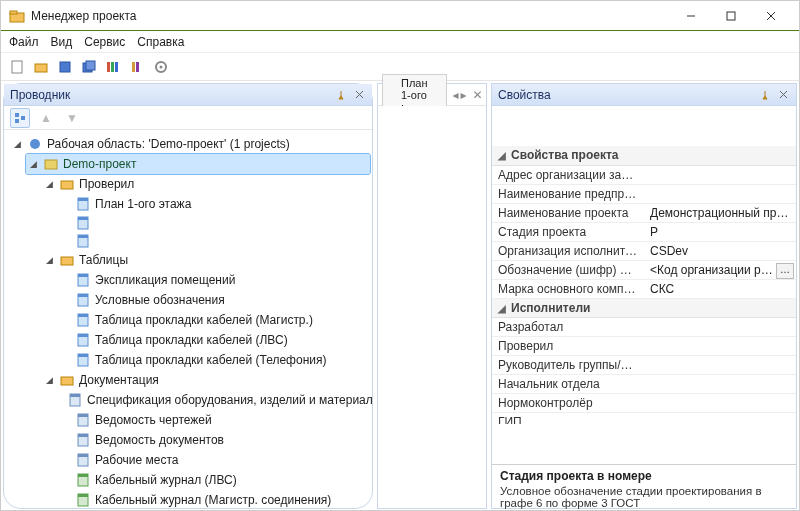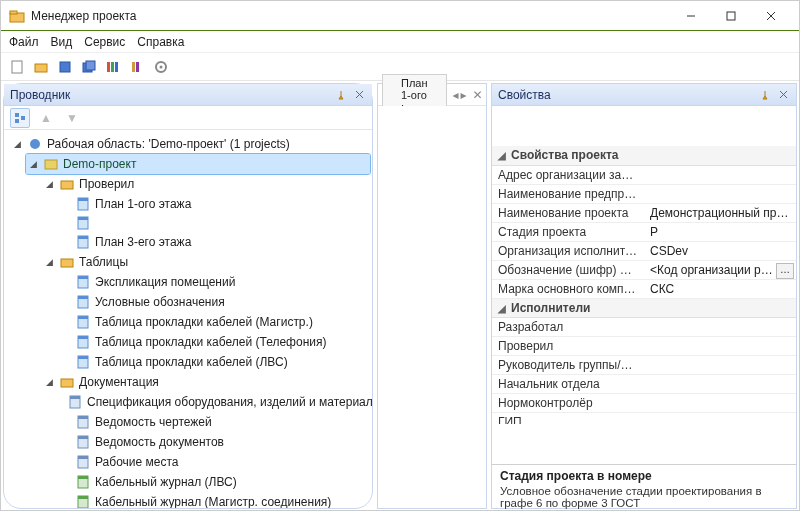--- a/index.html
+++ b/index.html
@@ -242,21 +242,20 @@
                       </li>
                       <li>
                         <div class="node">
                           <span class="exp" style="visibility:hidden">·</span>
                           <span class="ic">
                             <svg width="16" height="16">
                               <rect x="3" y="2" width="10" height="12" fill="#cfe4f7" stroke="#5a8fd6"></rect>
                               <rect x="3" y="2" width="10" height="3" fill="#5a8fd6"></rect>
                             </svg>
                           </span>
-                          <span>План 3-его этажа</span>
                         </div>
                       </li>
                     </ul>
                 </li>
                 <li>
                   <div class="node">
                       <span class="exp">◢</span>
                       <span class="ic">
                         <svg width="16" height="16">
                           <rect x="2" y="5" width="12" height="8" fill="#f4c15d" stroke="#b8860b"></rect>
@@ -303,33 +302,33 @@
                       </li>
                       <li>
                         <div class="node">
                           <span class="exp" style="visibility:hidden">·</span>
                           <span class="ic">
                             <svg width="16" height="16">
                               <rect x="3" y="2" width="10" height="12" fill="#cfe4f7" stroke="#5a8fd6"></rect>
                               <rect x="3" y="2" width="10" height="3" fill="#5a8fd6"></rect>
                             </svg>
                           </span>
+                          <span>Таблица прокладки кабелей (ЛВС)</span>
+                        </div>
+                      </li>
+                      <li>
+                        <div class="node">
+                          <span class="exp" style="visibility:hidden">·</span>
+                          <span class="ic">
+                            <svg width="16" height="16">
+                              <rect x="3" y="2" width="10" height="12" fill="#cfe4f7" stroke="#5a8fd6"></rect>
+                              <rect x="3" y="2" width="10" height="3" fill="#5a8fd6"></rect>
+                            </svg>
+                          </span>
                           <span>Таблица прокладки кабелей (Телефония)</span>
-                        </div>
-                      </li>
-                      <li>
-                        <div class="node">
-                          <span class="exp" style="visibility:hidden">·</span>
-                          <span class="ic">
-                            <svg width="16" height="16">
-                              <rect x="3" y="2" width="10" height="12" fill="#cfe4f7" stroke="#5a8fd6"></rect>
-                              <rect x="3" y="2" width="10" height="3" fill="#5a8fd6"></rect>
-                            </svg>
-                          </span>
-                          <span>Таблица прокладки кабелей (ЛВС)</span>
                         </div>
                       </li>
                     </ul>
                 </li>
                 <li>
                   <div class="node">
                       <span class="exp">◢</span>
                       <span class="ic">
                         <svg width="16" height="16">
                           <rect x="2" y="5" width="12" height="8" fill="#f4c15d" stroke="#b8860b"></rect>

